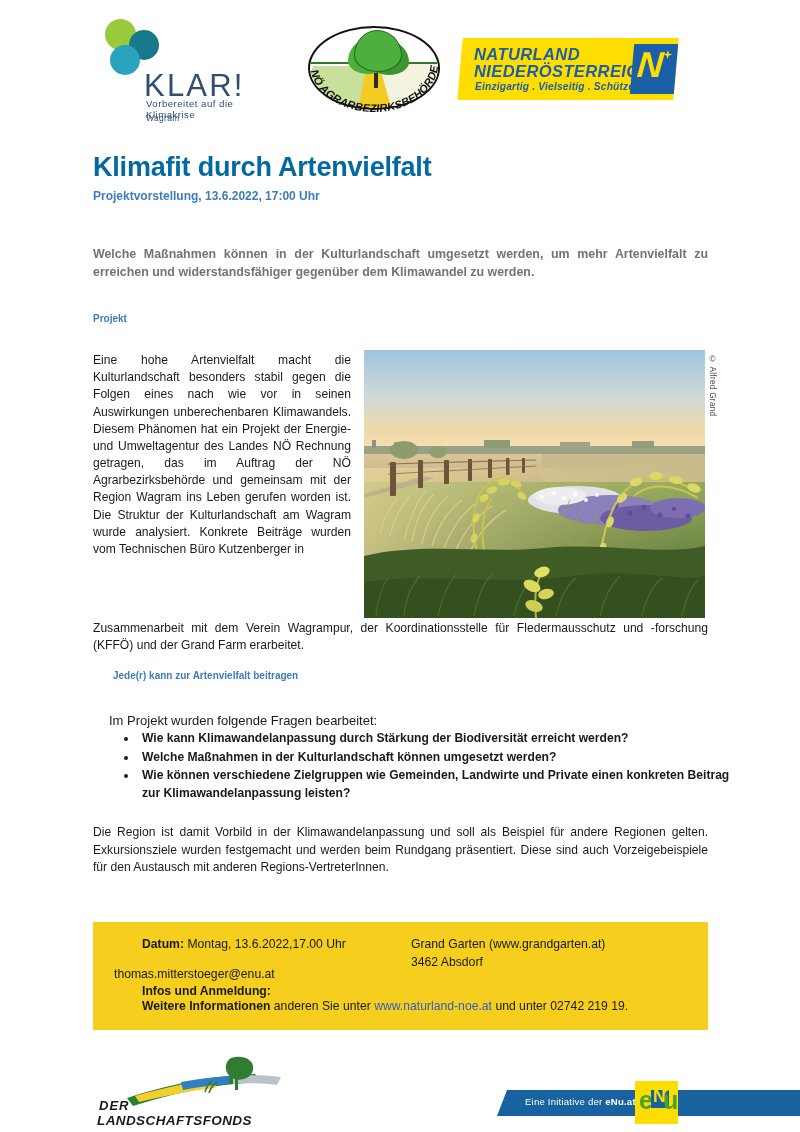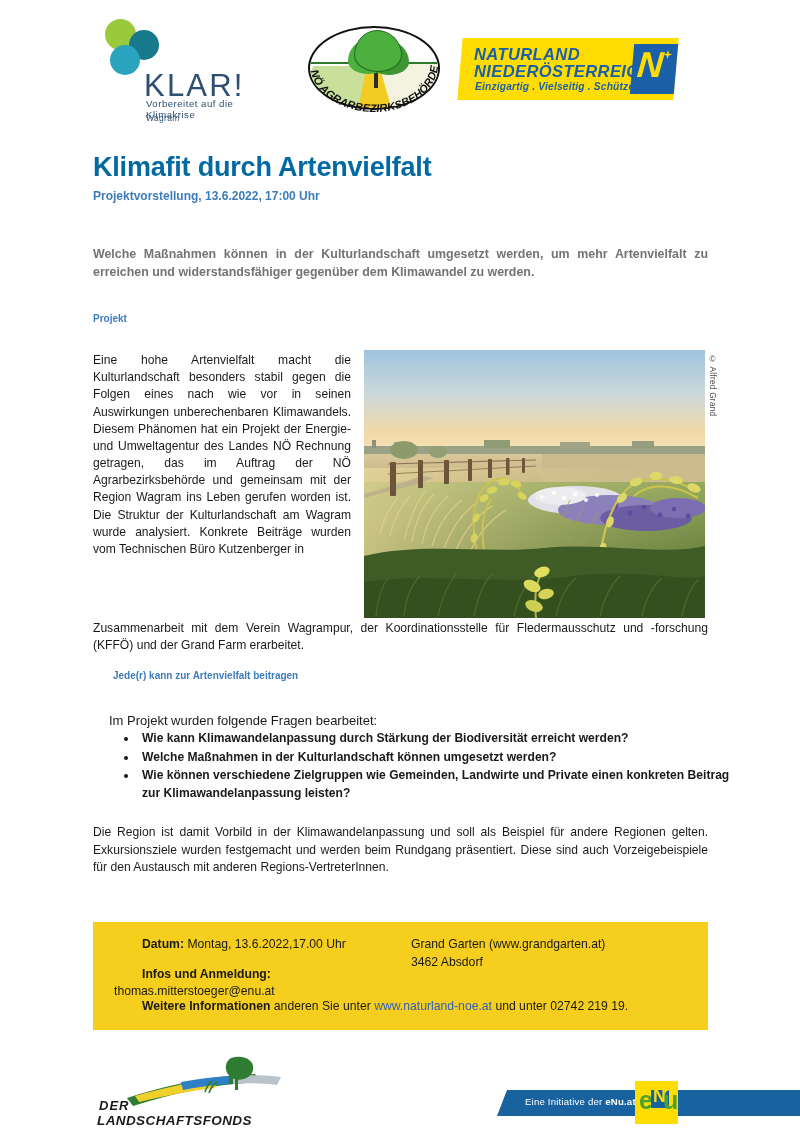--- a/index.html
+++ b/index.html
@@ -470,24 +470,24 @@
 
 <div class="closing-text">Die Region ist damit Vorbild in der Klimawandelanpassung und soll als Beispiel für andere Regionen gelten. Exkursionsziele wurden festgemacht und werden beim Rundgang präsentiert. Diese sind auch Vorzeigebeispiele für den Austausch mit anderen Regions-VertreterInnen.</div>
 
 <div class="info-box">
   <div class="info-left">
     <div class="info-line info-row">
       <span class="info-label">Datum:</span>
       <span>Montag, 13.6.2022,17.00 Uhr</span>
     </div>
     <div class="info-gap"></div>
+    <div class="info-line">thomas.mitterstoeger@enu.at</div>
     <div class="info-line">
       <span class="info-label">Infos und Anmeldung:</span>
     </div>
-    <div class="info-line">thomas.mitterstoeger@enu.at</div>
   </div>
   <div class="info-right">
     <div class="info-line">Grand Garten (www.grandgarten.at)</div>
     <div class="info-line">3462 Absdorf</div>
   </div>
   <div class="info-bottom">
     <span class="info-label">Weitere Informationen</span><span> anderen Sie unter </span><span class="link-blue">www.naturland-noe.at</span><span> und unter 02742 219 19.</span>
   </div>
 </div>
 

